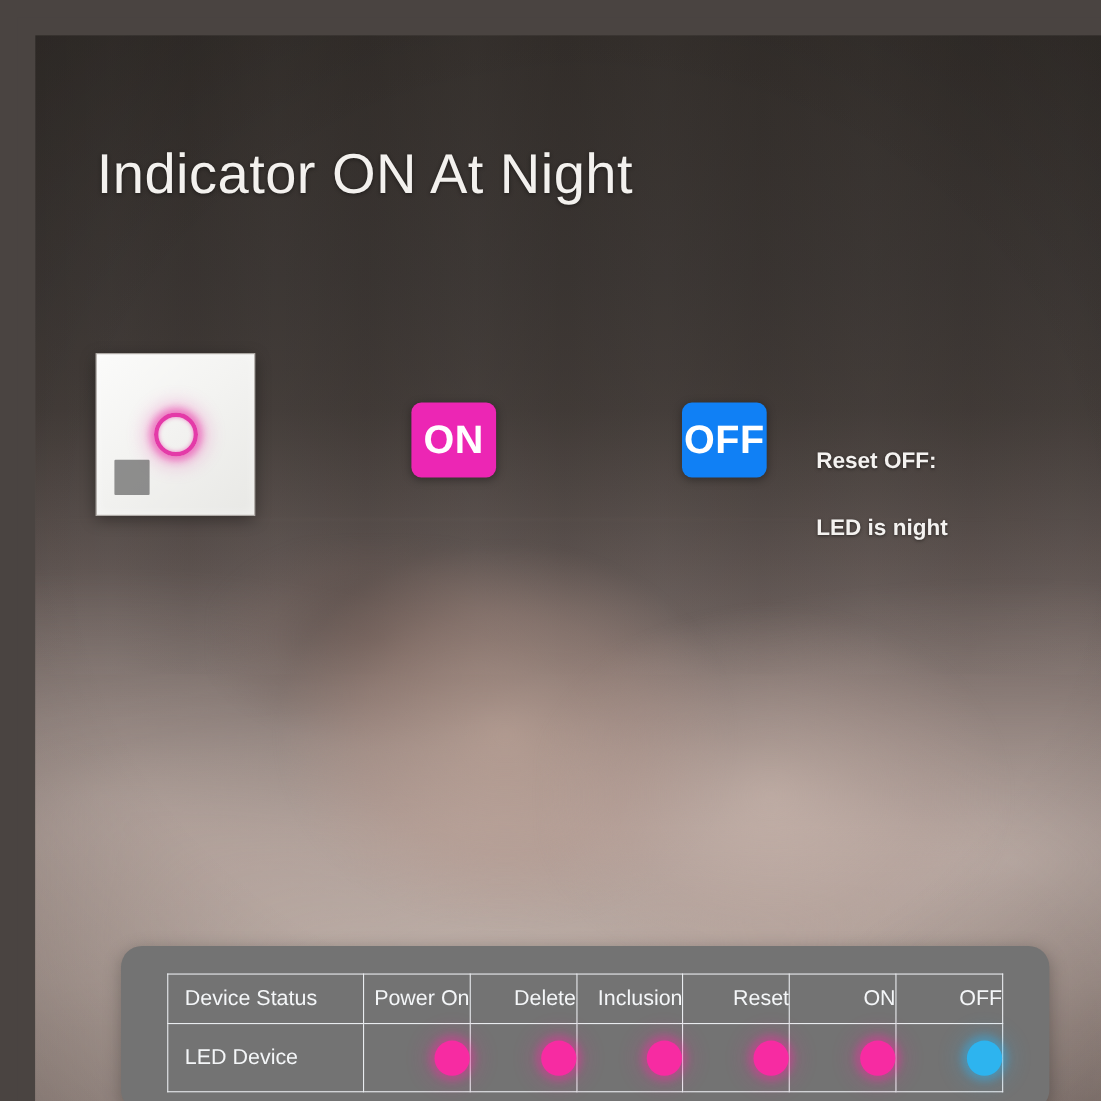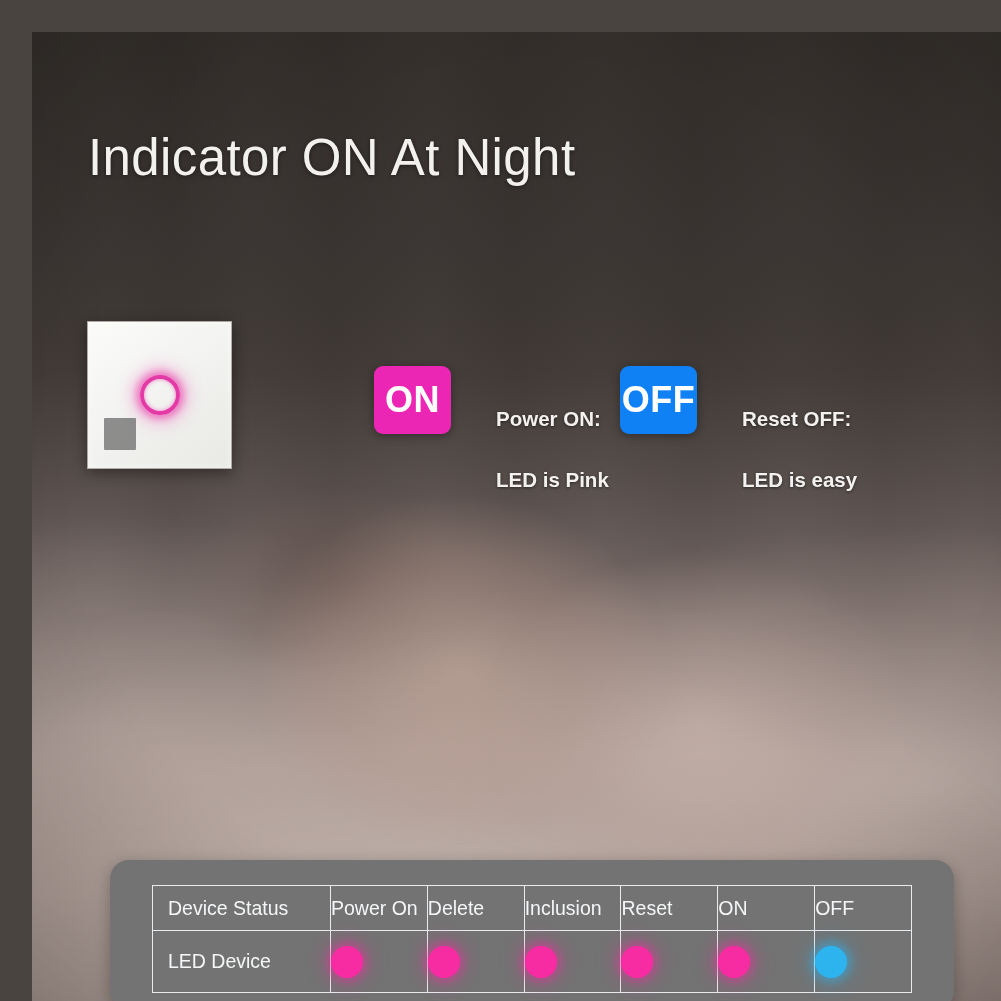--- a/index.html
+++ b/index.html
@@ -164,21 +164,21 @@
     width:760px;
     border-collapse:collapse;
     table-layout:fixed;
   }
   .status-table td {
     border:1.6px solid #e9ecef;
     height:45px;
     color:#f4f6f8;
     font-size:19.5px;
     font-weight:400;
-    text-align:left;
+    text-align:right;
     vertical-align:middle;
     padding:0;
   }
   .status-table td.rowlabel {
     text-align:left;
     padding-left:15px;
     width:178px;
   }
   .status-table tr.led-row td { height:62px; }
 
@@ -212,31 +212,27 @@
 
   <div class="headline">Indicator ON At Night</div>
 
   <div class="switch">
     <div class="switch-ring"></div>
     <div class="switch-dot"></div>
   </div>
 
   <div class="legend on">
     <div class="badge" style="background: rgb(236, 38, 180);">ON</div>
-    <div class="legend-text">
-      <div>Power ON:</div>
-      <div>LED is Pink</div>
-    </div>
   </div>
 
   <div class="legend off">
     <div class="badge" style="background: rgb(16, 128, 245);">OFF</div>
     <div class="legend-text">
       <div>Reset OFF:</div>
-      <div>LED is easy</div>
+      <div>LED is night</div>
     </div>
   </div>
 
   <div class="table-panel">
     <table class="status-table">
       <tbody>
         <tr class="head-row">
           <td class="rowlabel">Device Status</td>
           <td>Power On</td>
           <td>Delete</td>

